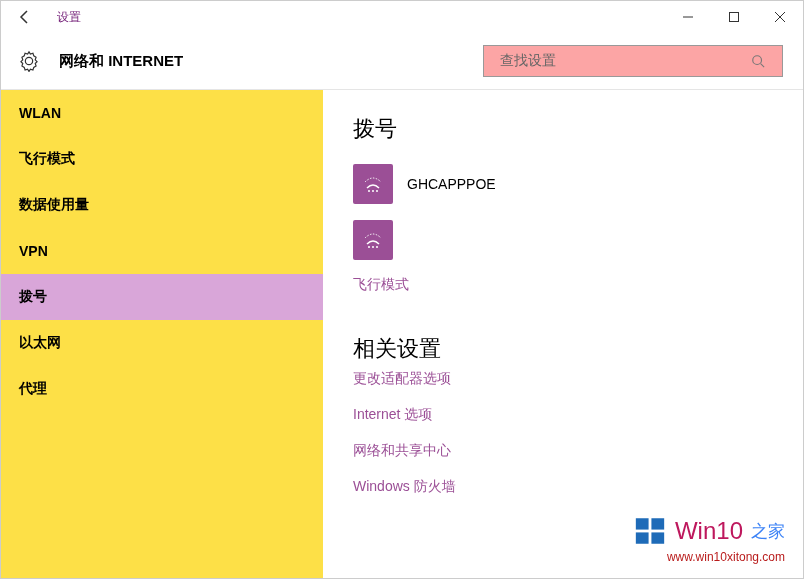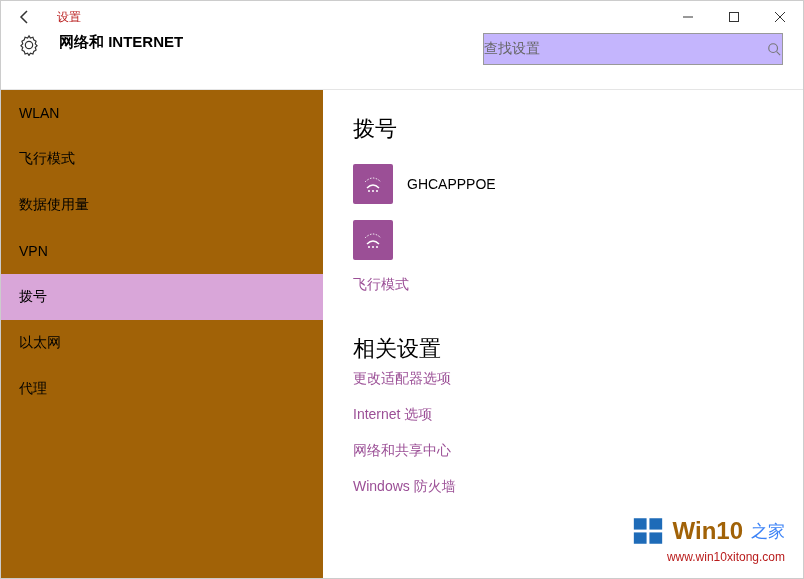--- a/index.html
+++ b/index.html
@@ -1,55 +1,55 @@
 <!DOCTYPE html>
 <html><head>
   <meta charset="utf-8">
   <style>
     * { margin: 0; padding: 0; box-sizing: border-box; font-family: "Microsoft YaHei", "Segoe UI", sans-serif; }
     body { width: 804px; height: 579px; background: #fff; border: 1px solid #ccc; overflow: hidden; position: relative; }
     
     .titlebar { height: 32px; display: flex; align-items: center; background: #fff; }
     .back-btn { width: 48px; height: 32px; display: flex; align-items: center; justify-content: center; cursor: pointer; }
-    .title-text { font-size: 12px; padding-left: 8px; color: #b91c1c; }
+    .title-text { font-size: 12px; padding-left: 8px; color: #701a75; }
     .titlebar-spacer { flex: 1; }
     .win-controls { display: flex; }
     .win-btn { width: 46px; height: 32px; display: flex; align-items: center; justify-content: center; cursor: pointer; }
     
-    .header { height: 56px; display: flex; align-items: flex-start; padding: 0 16px; background: #fff; }
+    .header { height: 56px; display: flex; align-items: center; padding: 0 16px; background: #fff; }
     .gear-wrap { width: 24px; height: 24px; display: flex; align-items: center; justify-content: center; }
     .header-title { font-size: 15px; font-weight: 600; margin-left: 18px; }
     .header-spacer { flex: 1; }
-    .search-box { width: 300px; height: 32px; border: 1px solid #999; display: flex; align-items: center; padding: 0 0; margin-right: 4px; background:#c4b5fd;}
+    .search-box { width: 300px; height: 32px; border: 1px solid #999; display: flex; align-items: center; padding: 0 16px; margin-right: 4px; background:#fca5a5;}
     .search-placeholder { flex: 1; font-size: 14px; color: #666; }
     .search-icon { width: 16px; height: 16px; display: flex; align-items: center; justify-content: center; color: #777;}
     
     .content { display: flex; height: calc(579px - 32px - 56px - 2px); background: #f2f2f2; border-top: 1px solid #e5e5e5; }
     
-    .sidebar { width: 322px; background: #a16207; }
+    .sidebar { width: 322px; background: #fde047; font-weight: bold; }
     .sidebar-item { height: 46px; display: flex; align-items: center; padding-left: 18px; font-size: 14px; cursor: pointer; }
     .sidebar-item.selected { background: #d9a6d9; }
     
     .main { flex: 1; background: #fff; padding: 24px 30px; overflow: auto; }
     .section-title { font-size: 22px; font-weight: 400; margin-bottom: 20px; }
     
     .conn-item { display: flex; align-items: center; margin-bottom: 16px; cursor: pointer; }
     .conn-icon { width: 40px; height: 40px; background: #9b4f96; display: flex; align-items: center; justify-content: center; color: #fff; border-radius: 2px; }
     .conn-text { margin-left: 14px; display: flex; flex-direction: column; }
     .conn-name { font-size: 14px; line-height: 1.3; }
     .conn-status { font-size: 13px; color: #444; line-height: 1.3; }
     
     .link { color: #9b4f96; font-size: 14px; cursor: pointer; margin-bottom: 18px; display: block; }
     
     .related-section { margin-top: 40px; }
     .related-title { font-size: 22px; font-weight: 400; margin-bottom: 6px; }
     
     .watermark { position: absolute; right: 18px; bottom: 14px; display: flex; flex-direction: column; align-items: flex-end; color: #1e6bb8; }
     .wm-top { display: flex; align-items: center; gap: 8px; }
-    .wm-main { font-size: 24px; font-weight: bold; color: #a16207; }
+    .wm-main { font-size: 24px; font-weight: normal; color: #be185d; }
     .wm-zhi { font-size: 17px; color: #3b82f6; }
     .wm-url { font-size: 12px; color: #b91c1c; margin-top: 2px; }
   </style>
 </head>
 <body>
 
 <div class="titlebar">
   <div class="back-btn">
     <svg width="16" height="16" viewBox="0 0 16 16">
         <path d="M10 2 L4 8 L10 14" stroke="#333" stroke-width="1.5" fill="none"></path>

